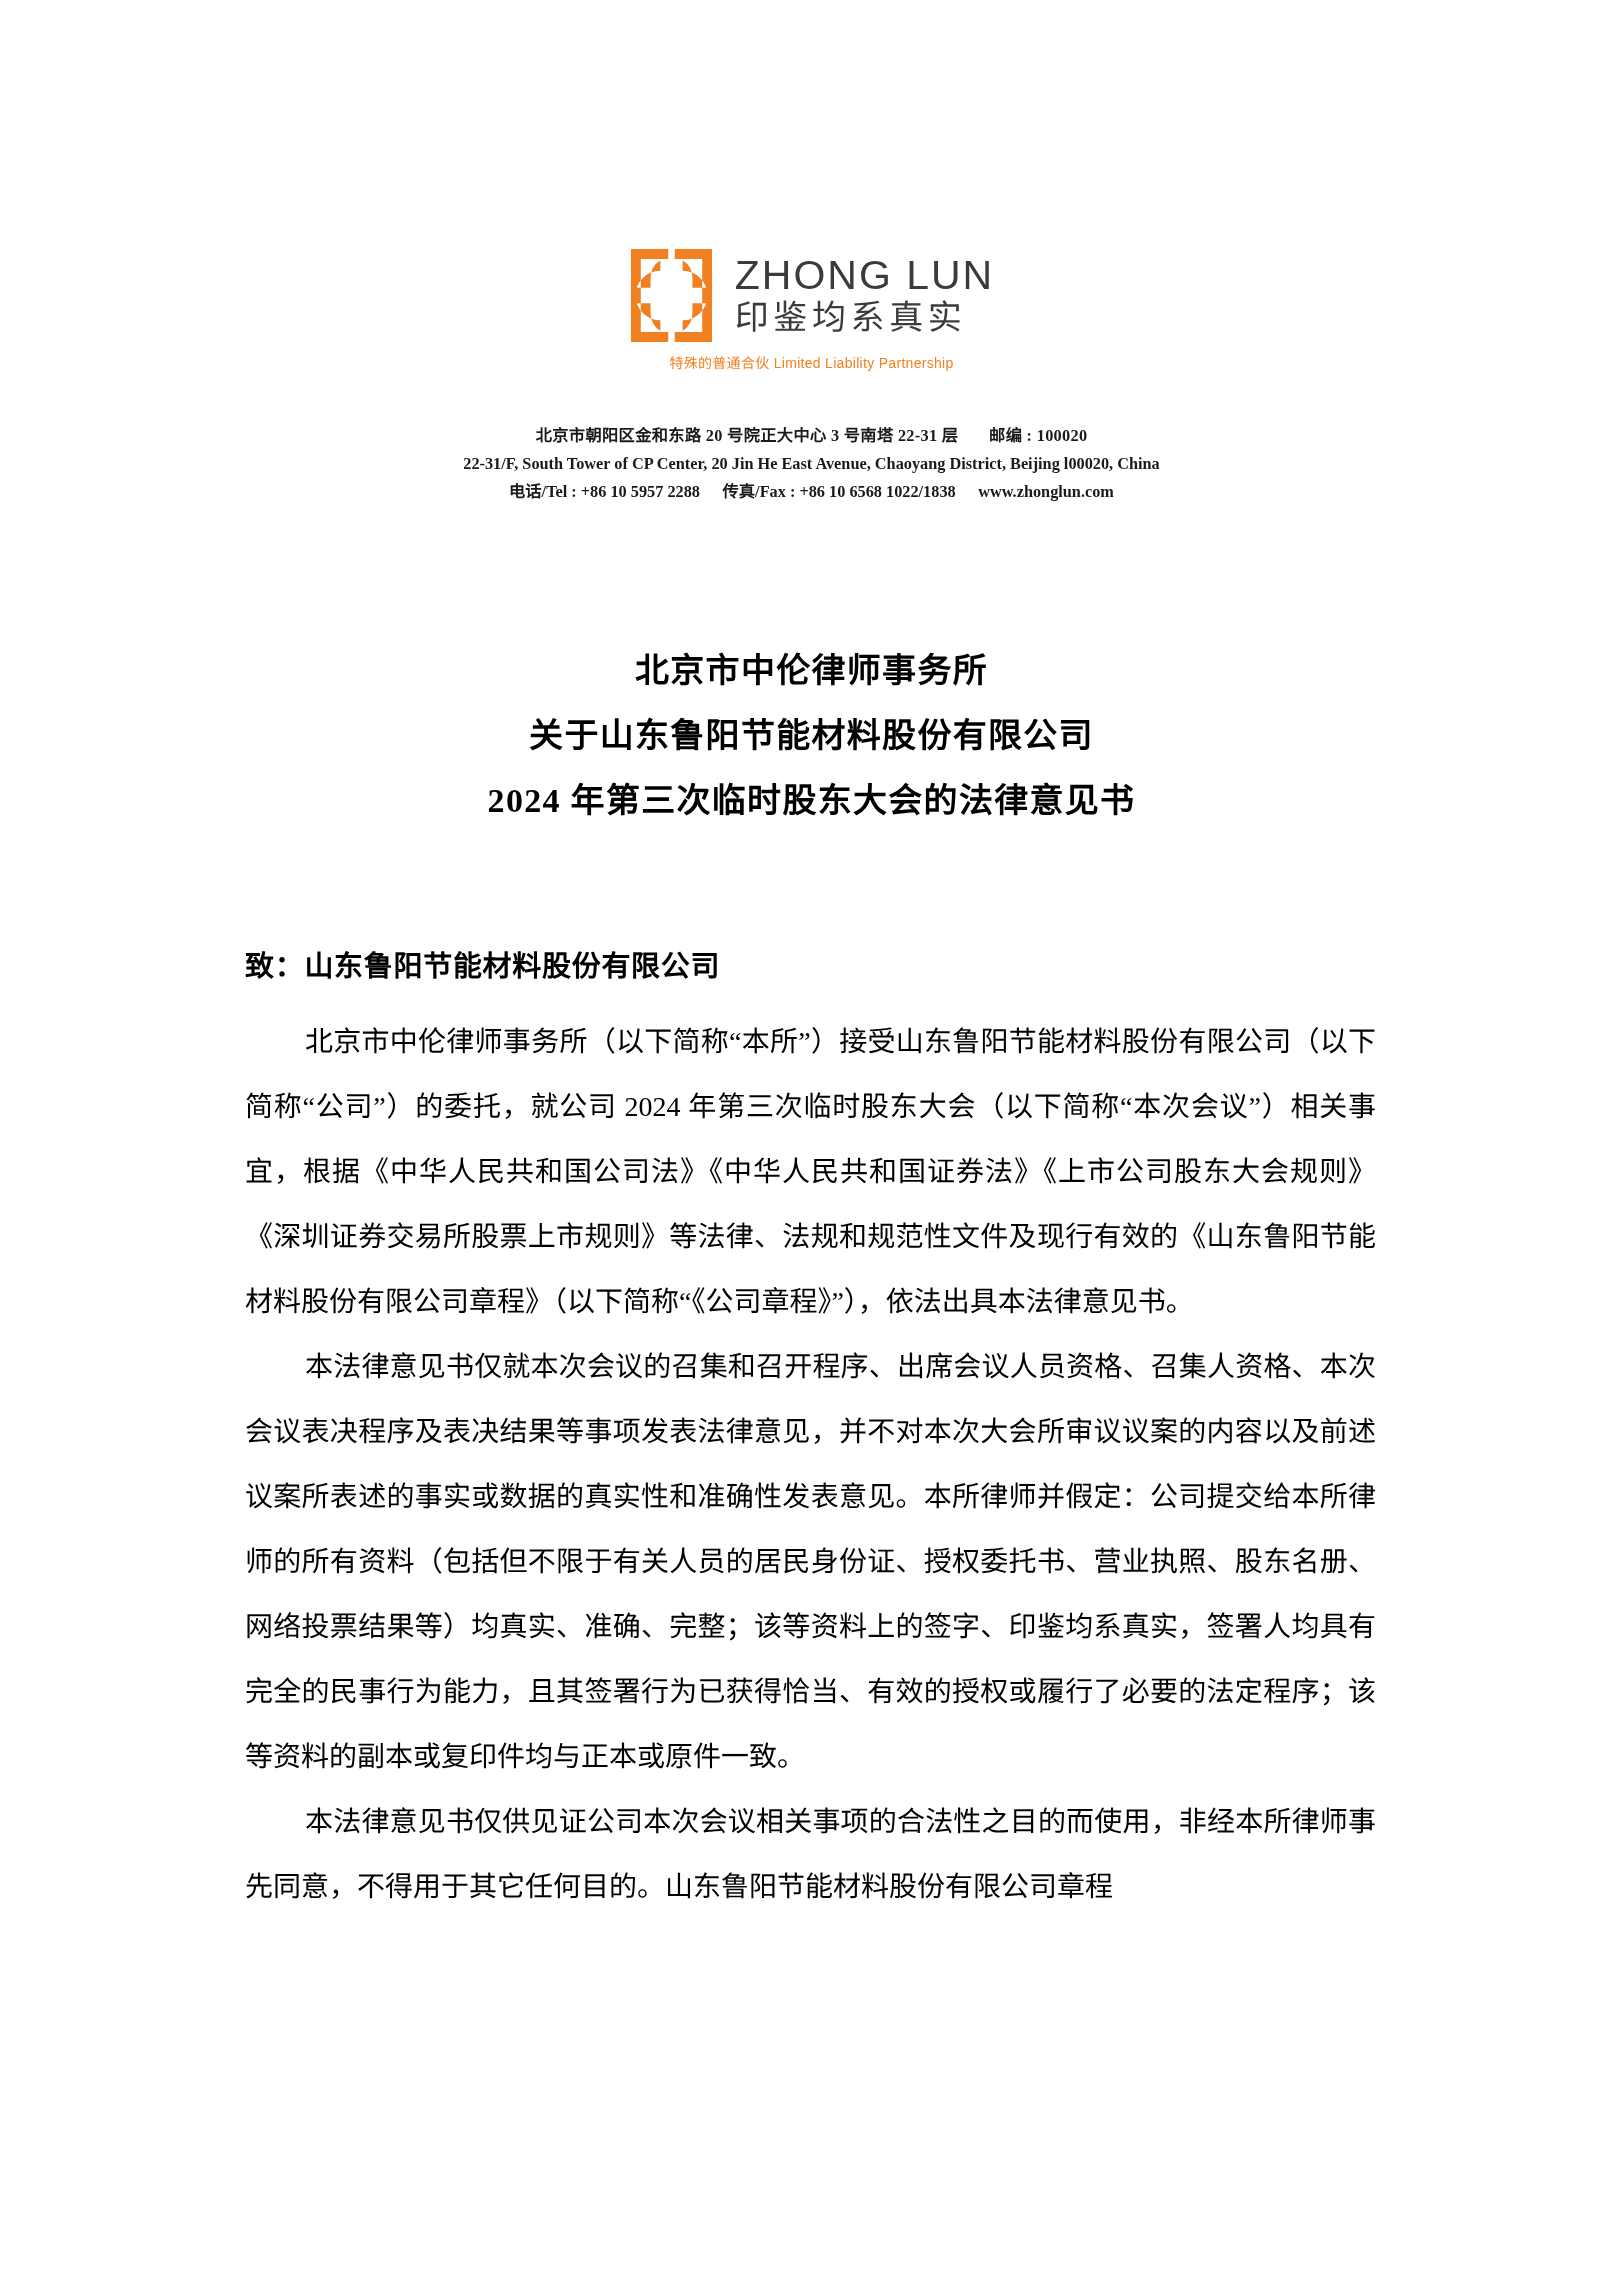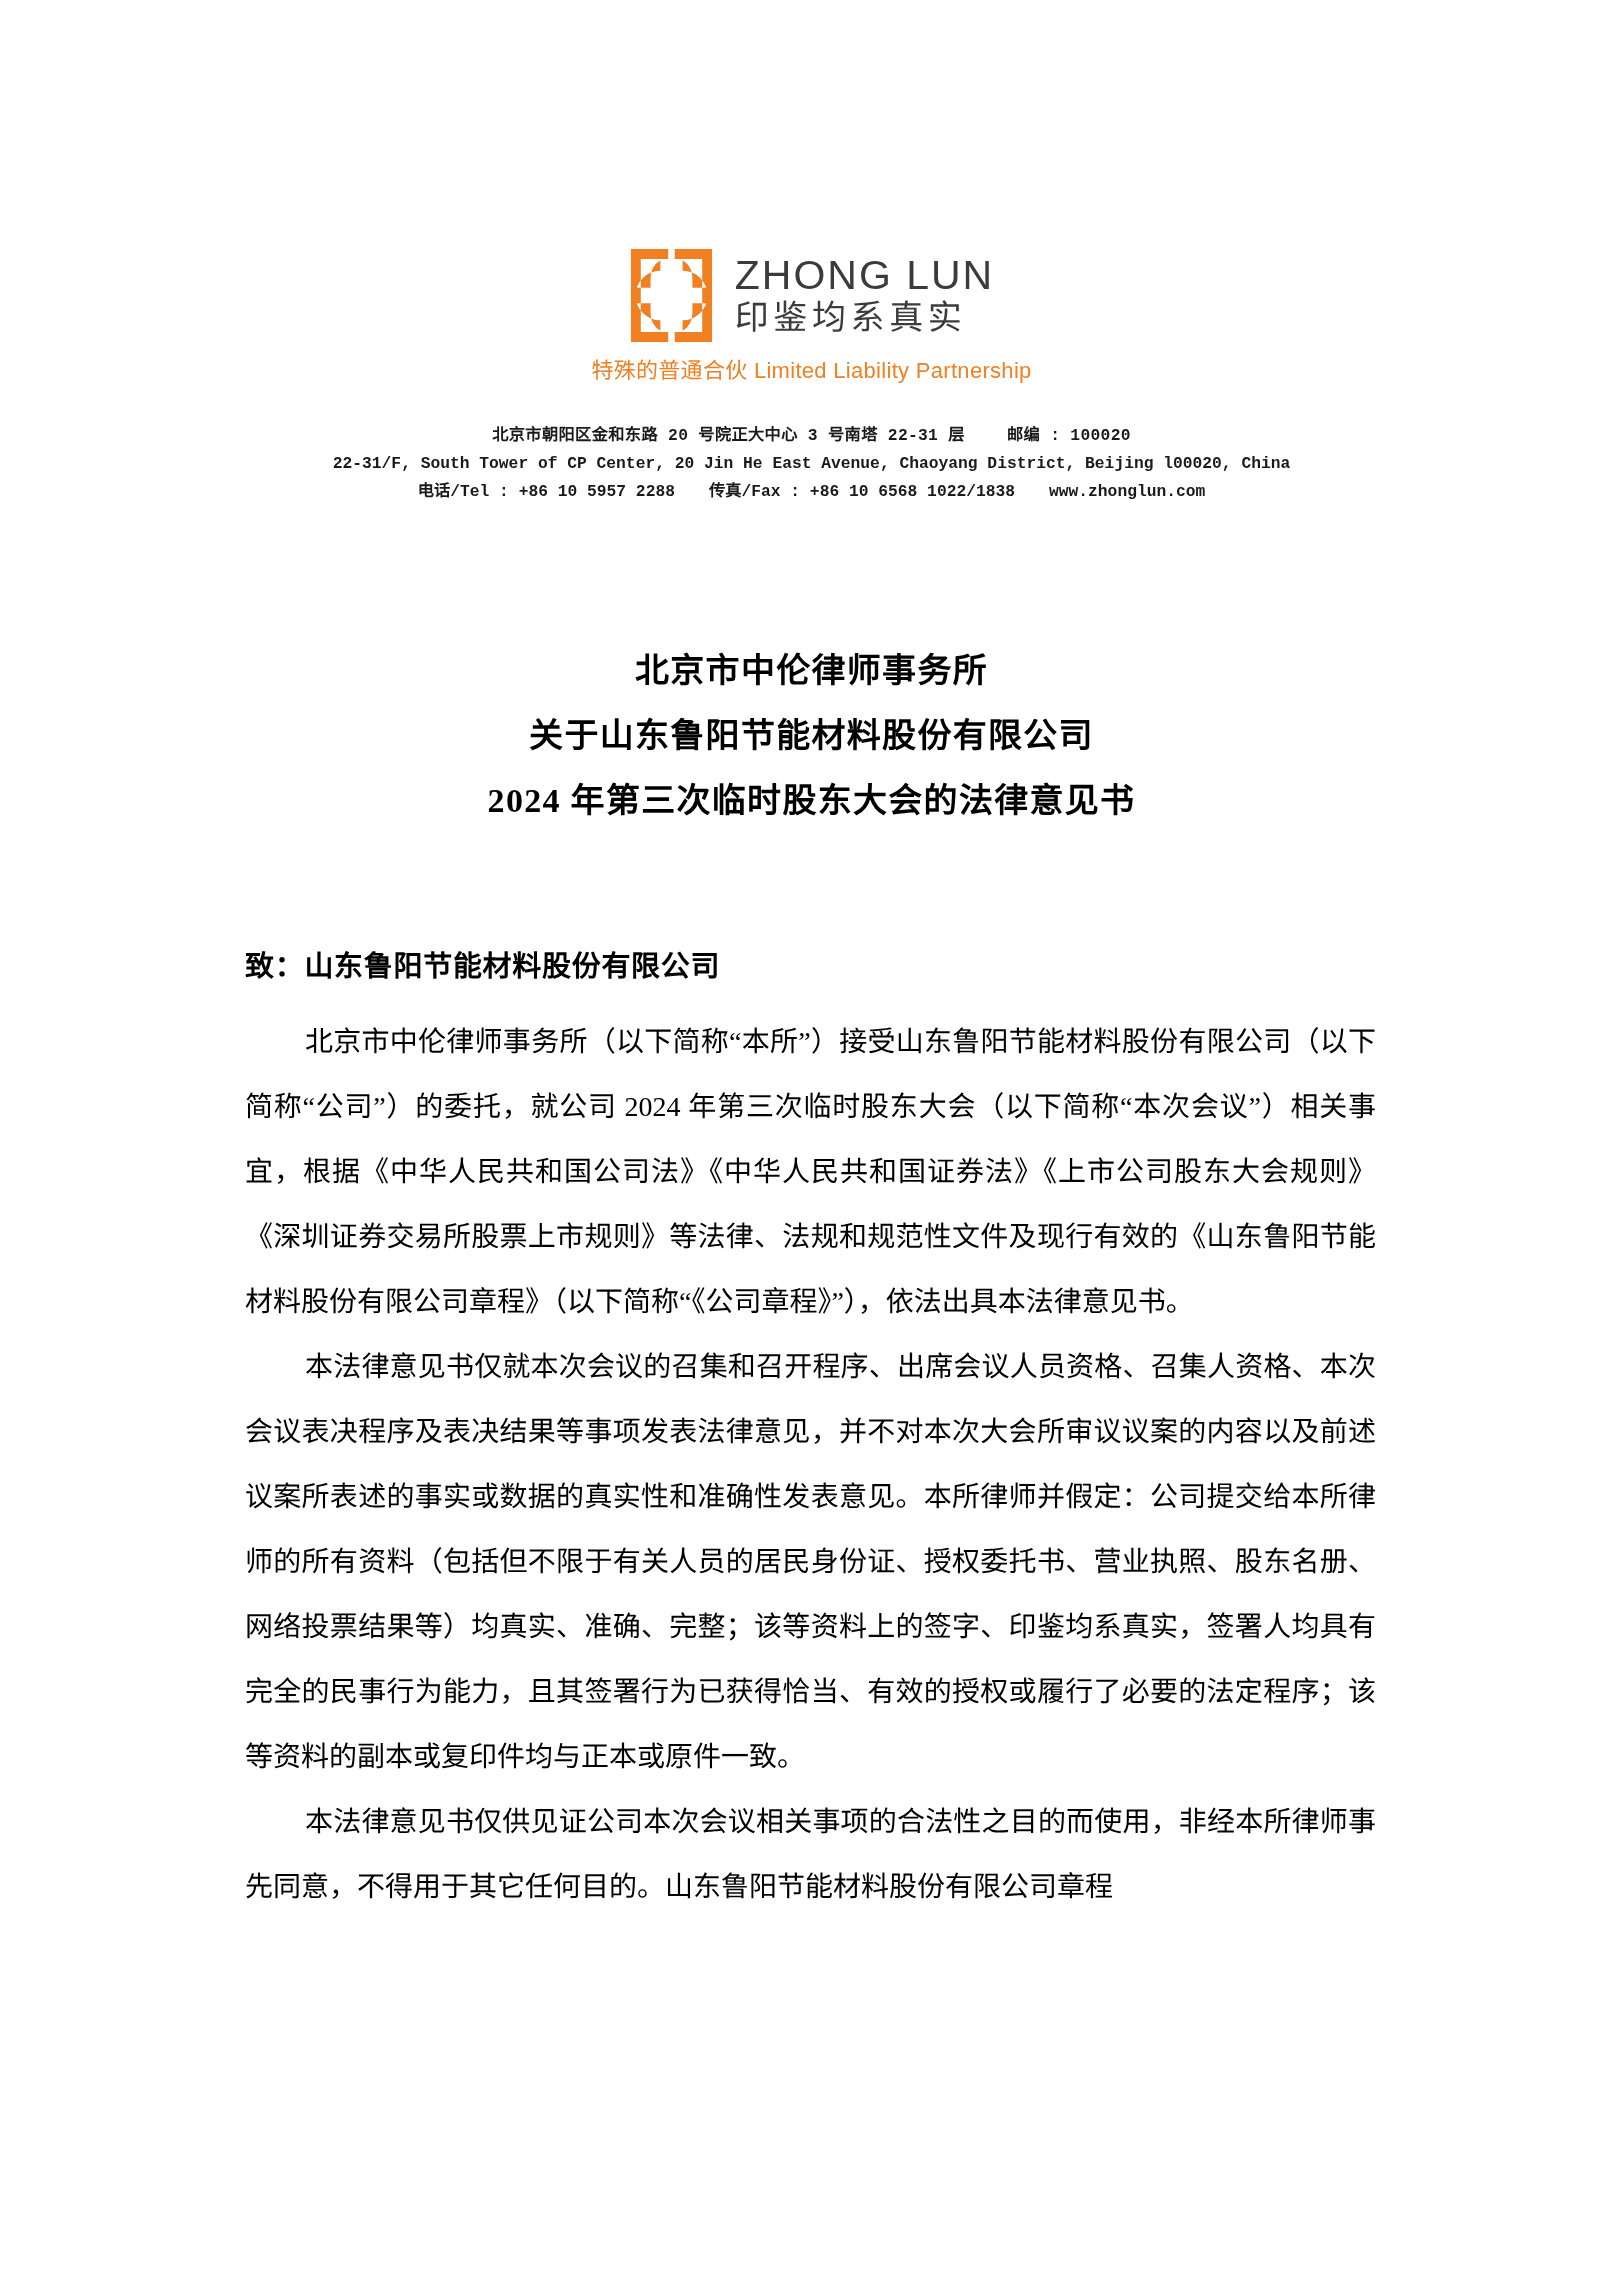--- a/index.html
+++ b/index.html
@@ -65,34 +65,34 @@
     font-size: 34px;
     letter-spacing: 4.6px;
     color: #3b3b3b;
     line-height: 1.05;
     font-weight: 400;
   }
 
   .logo-tagline {
     margin-top: 7.8px;
     font-family: "Liberation Sans", "DejaVu Sans", sans-serif;
-    font-size: 22px;
+    font-size: 14px;
     color: #F08021;
     letter-spacing: 0.3px;
     white-space: nowrap;
   }
 
   
   .address-block {
     position: absolute;
     left: 0;
     top: 422px;
     width: 100%;
     text-align: center;
-    font-family: Liberation Mono, monospace;
+    font-family: Liberation Serif, serif;
     color: #1a1a1a;
   }
 
   .addr-line {
     font-size: 16.3px;
     line-height: 28px;
     white-space: nowrap;
     font-weight: 700;
   }
 

